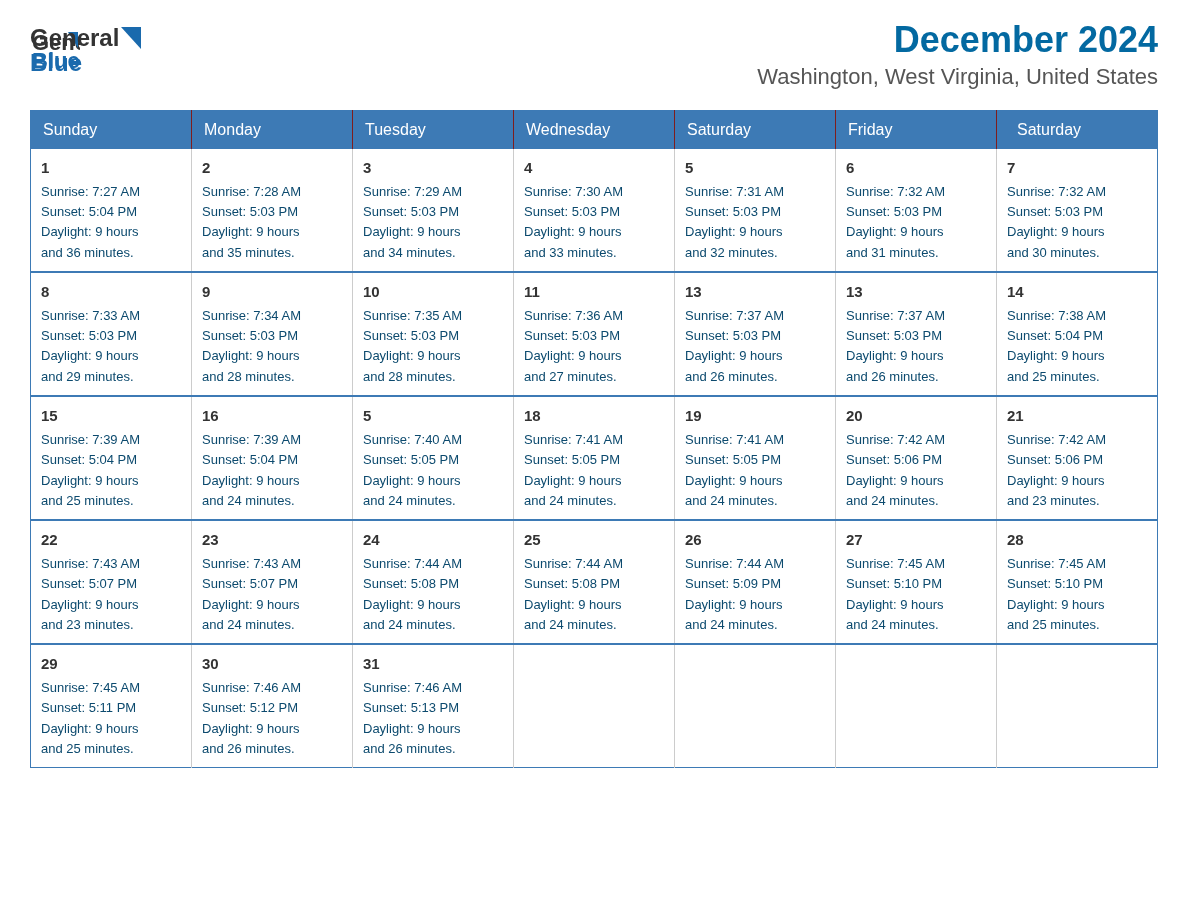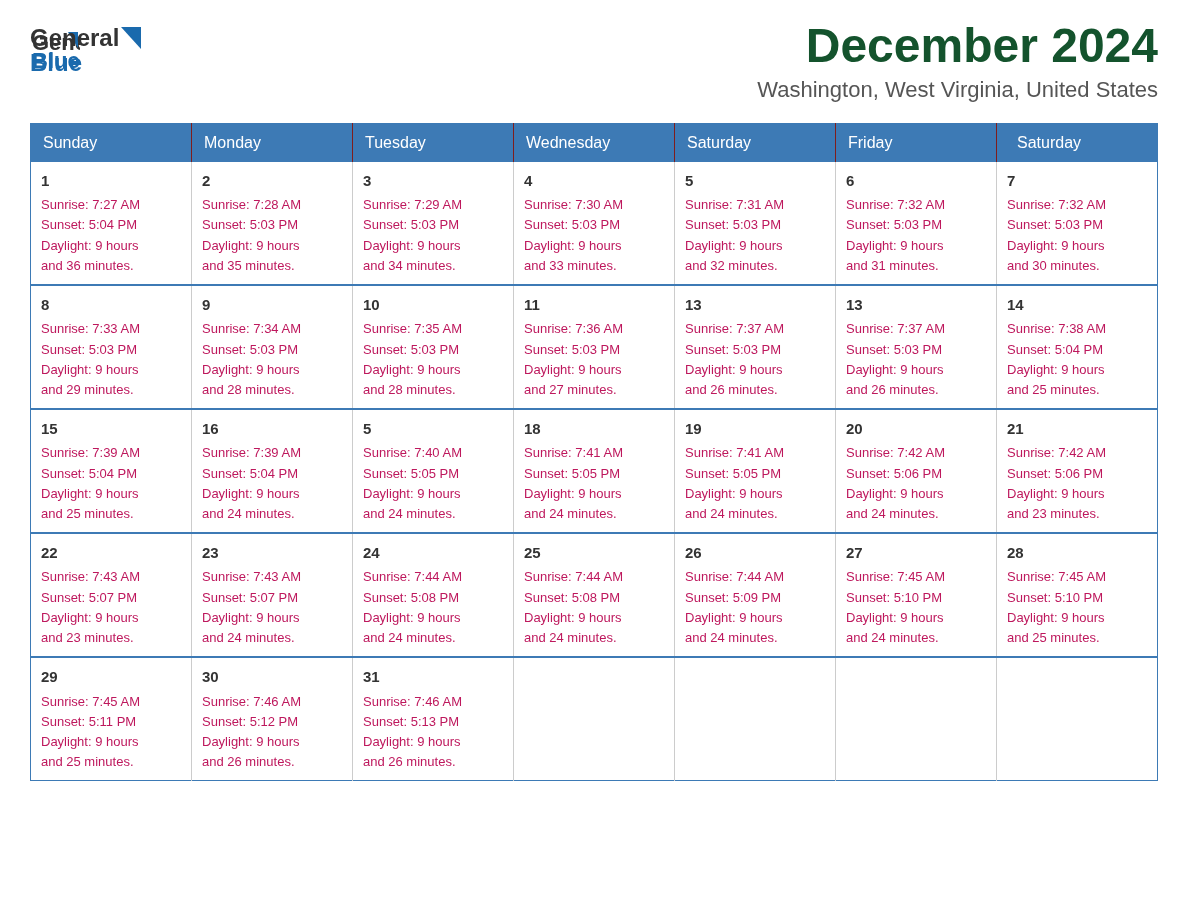--- a/index.html
+++ b/index.html
@@ -18,23 +18,23 @@
     }
     .logo-container {
       display: flex;
       flex-direction: column;
       align-items: flex-start;
     }
     .title-section {
       text-align: right;
     }
     .month-title {
-      font-size: 48px;
+      font-size: 36px;
       font-weight: bold;
-      color: #14532d;
+      color: #0369a1;
       line-height: 1.1;
     }
     .location-title {
       font-size: 22px;
       color: #555;
       margin-top: 4px;
       text-align: center;
     }
     .calendar-table {
       width: 100%;
@@ -73,21 +73,21 @@
     }
     .day-number {
       font-size: 15px;
       font-weight: bold;
       display: block;
       margin-bottom: 3px;
     }
     .day-info {
       font-size: 13px;
       line-height: 1.55;
-      color: #be185d;
+      color: #0c4a6e;
     }
     .empty-cell {
       background: #fff;
     }
     
     .logo-wrapper {
       display: flex;
       align-items: center;
     }
     .logo-svg-container {

